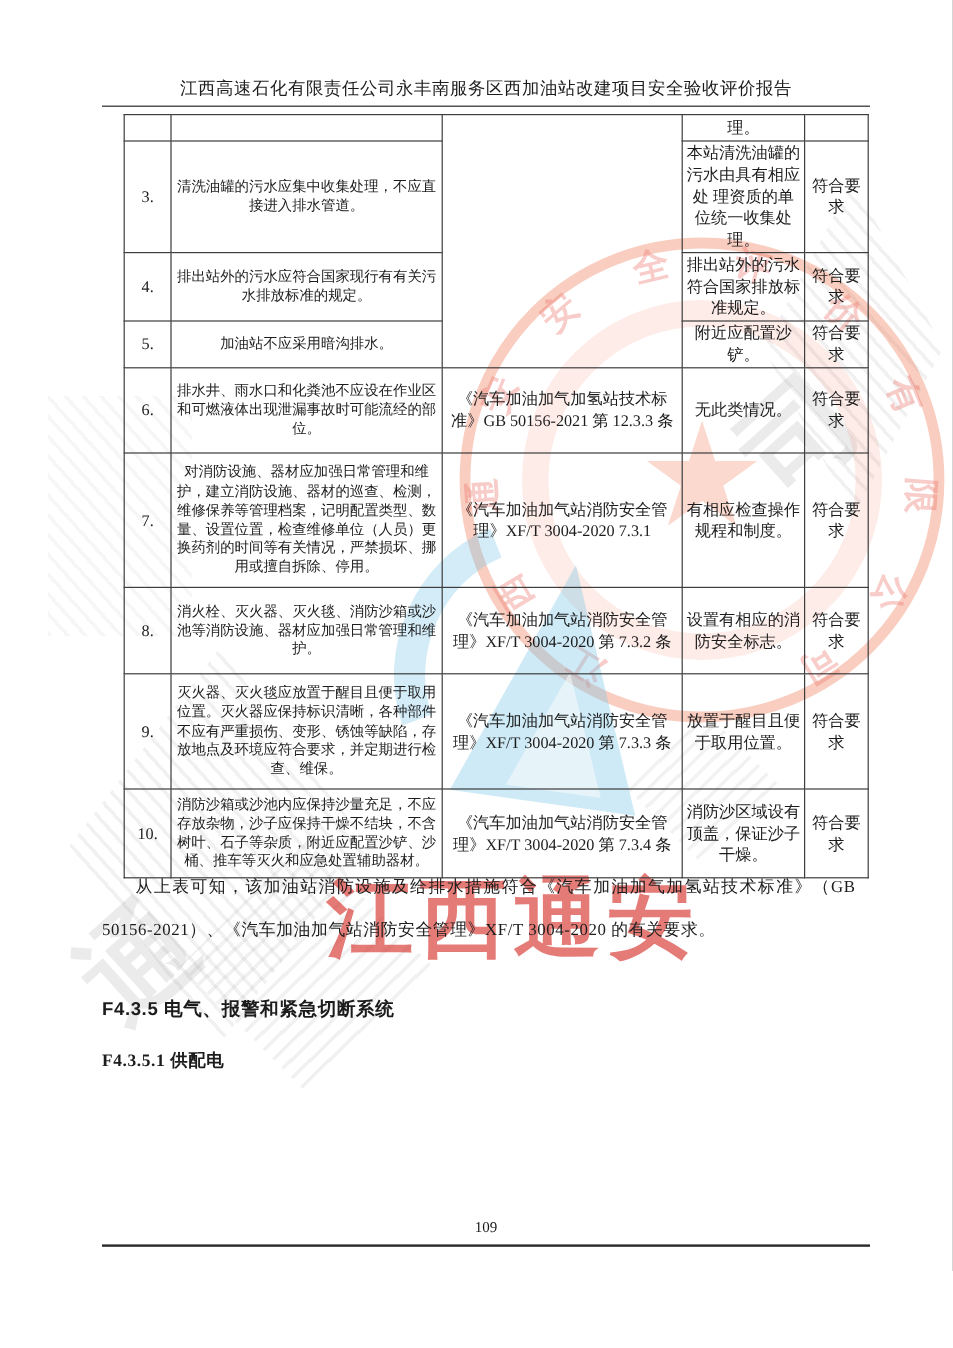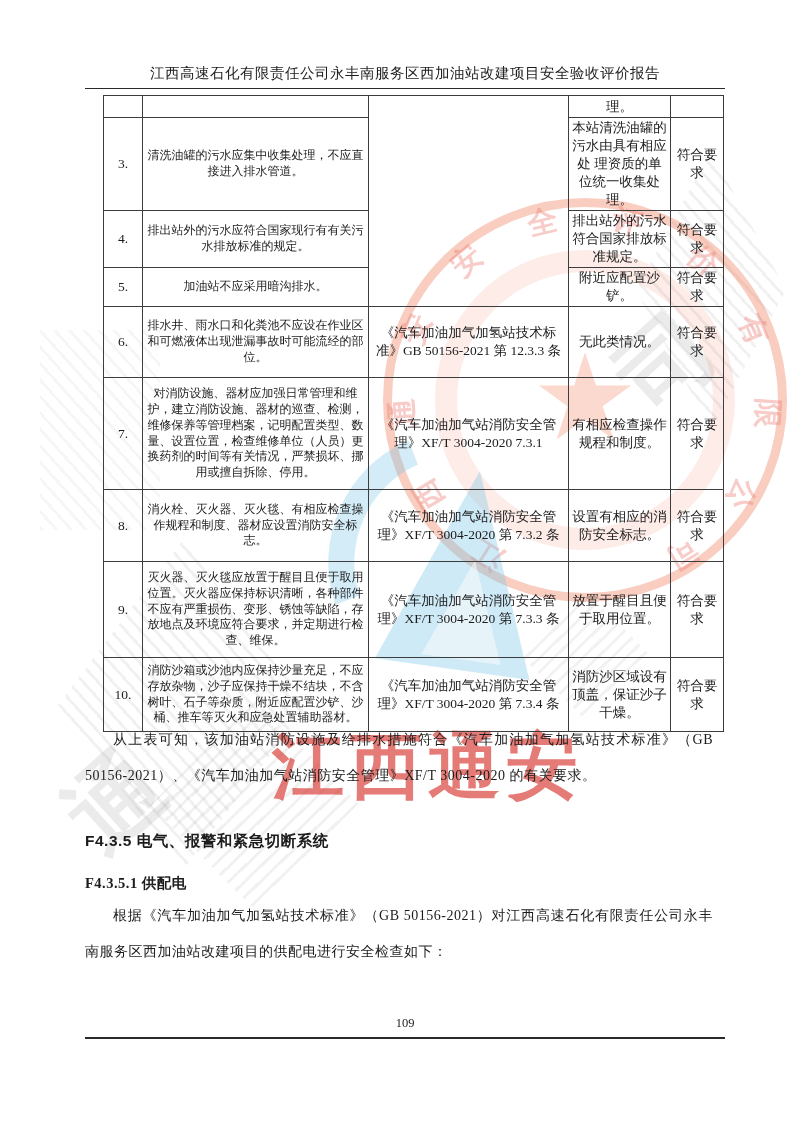--- a/index.html
+++ b/index.html
@@ -176,21 +176,21 @@
       </tr>
       <tr style="height:112px">
         <td>7.</td>
         <td class="cell-content">对消防设施、器材应加强日常管理和维护，建立消防设施、器材的巡查、检测，维修保养等管理档案，记明配置类型、数量、设置位置，检查维修单位（人员）更换药剂的时间等有关情况，严禁损坏、挪用或擅自拆除、停用。</td>
         <td>《汽车加油加气站消防安全管理》XF/T 3004-2020 7.3.1</td>
         <td class="cell-check">有相应检查操作规程和制度。</td>
         <td>符合要求</td>
       </tr>
       <tr style="height:72px">
         <td>8.</td>
-        <td class="cell-content">消火栓、灭火器、灭火毯、有相应检查操作规程和制度、器材应设置消防安全标志。</td>
+        <td class="cell-content">消火栓、灭火器、灭火毯、消防沙箱或沙池等消防设施、器材应加强日常管理和维护。</td>
         <td>《汽车加油加气站消防安全管理》XF/T 3004-2020 第 7.3.2 条</td>
         <td class="cell-check">设置有相应的消防安全标志。</td>
         <td>符合要求</td>
       </tr>
       <tr style="height:96px">
         <td>9.</td>
         <td class="cell-content">灭火器、灭火毯应放置于醒目且便于取用位置。灭火器应保持标识清晰，各种部件不应有严重损伤、变形、锈蚀等缺陷，存放地点及环境应符合要求，并定期进行检查、维保。</td>
         <td>《汽车加油加气站消防安全管理》XF/T 3004-2020 第 7.3.3 条</td>
         <td class="cell-check">放置于醒目且便于取用位置。</td>
         <td>符合要求</td>
@@ -203,19 +203,18 @@
         <td>符合要求</td>
       </tr>
     </tbody>
       </table>
 
     <div class="abs para">从上表可知，该加油站消防设施及给排水措施符合《汽车加油加气加氢站技术标准》（GB 50156-2021）、《汽车加油加气站消防安全管理》XF/T 3004-2020 的有关要求。</div>
 
     <div class="abs h1">F4.3.5 电气、报警和紧急切断系统</div>
     <div class="abs h2">F4.3.5.1 供配电</div>
 
-    <div class="abs para para2">根据《汽车加油加气加氢站技术标准》（GB 50156-2021）对江西高速石化有限责任公司永丰南服务区西加油站改建项目的供配电进行安全检查如下：</div>
 
     <div class="abs pageno">109</div>
     <div class="abs ftr-rule"></div>
 
   </div>
 </div>
 
 </body></html>

